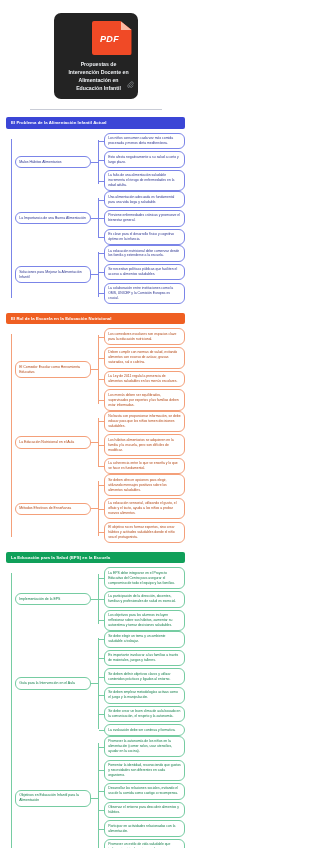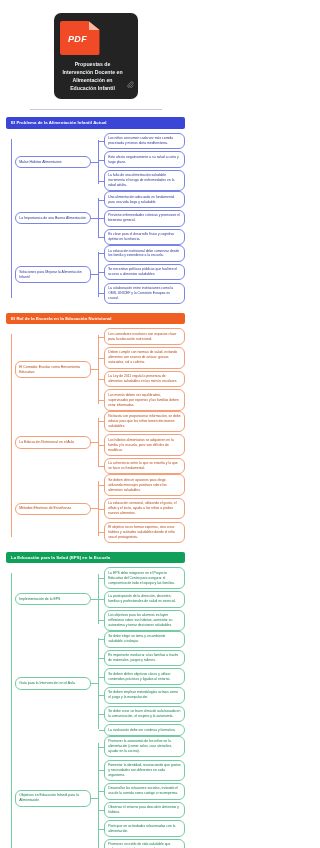--- a/index.html
+++ b/index.html
@@ -19,21 +19,21 @@
     display: flex;
     justify-content: center;
   }
   .doc-card {
     width: 84px;
     background: #232323;
     border-radius: 7px;
     padding: 8px 6px 7px 6px;
     display: flex;
     flex-direction: column;
-    align-items: flex-start;
+    align-items: flex-end;
     position: relative;
   }
   .pdf-glyph {
     width: 40px;
     height: 34px;
     position: relative;
     margin-bottom: 5px;
   }
   .pdf-glyph .body {
     position: absolute;

